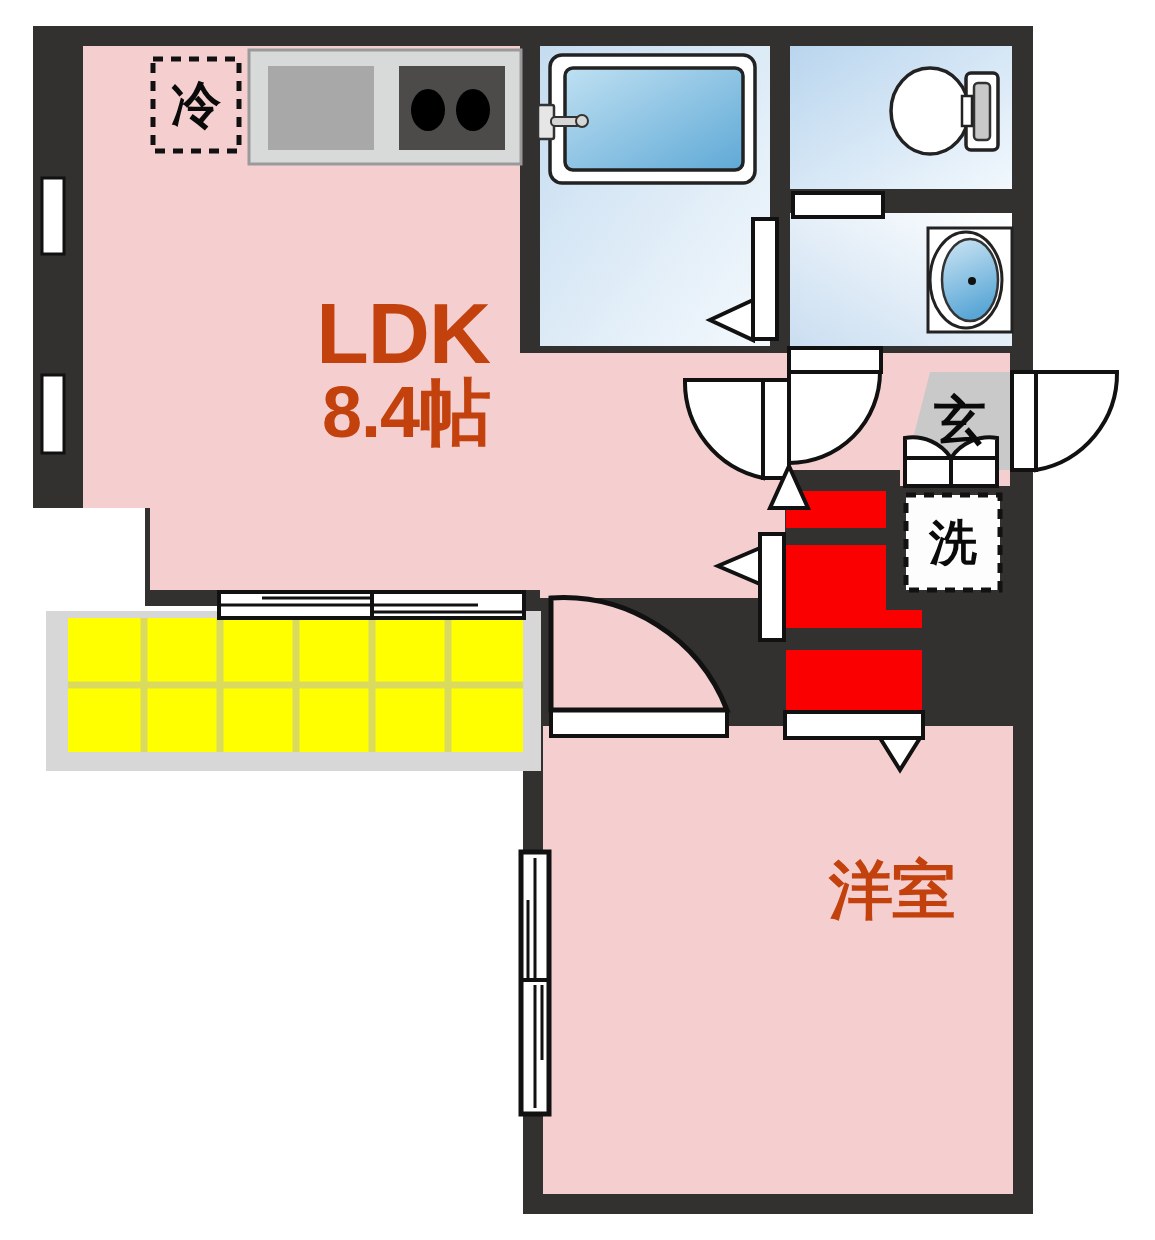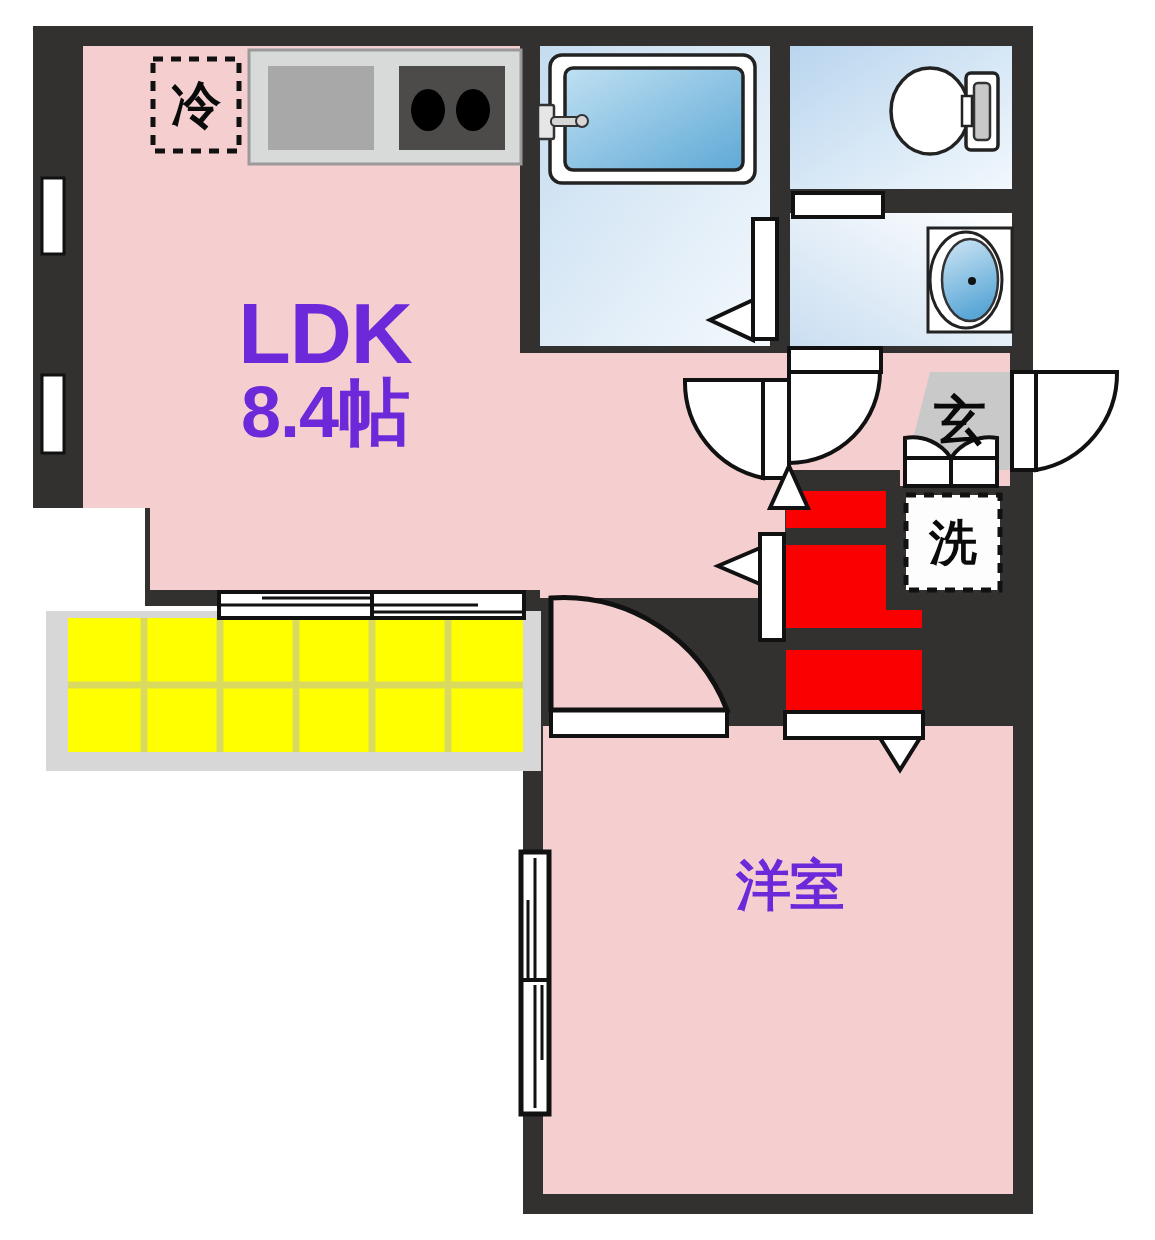--- a/index.html
+++ b/index.html
@@ -12,30 +12,30 @@
   #plan {
     position: relative;
     width: 1155px;
     height: 1240px;
     background: #ffffff;
     overflow: hidden;
   }
   #plan svg { display: block; }
   .room-label {
     position: absolute;
-    text-align: center;
-    color: #6d28d9;
+    text-align: right;
+    color: #c2410c;
     font-weight: bold;
     line-height: 1.0;
     white-space: nowrap;
     user-select: none;
   }
   .label-ldk { font-size: 86px; letter-spacing: -1px; }
   .label-ldk .sz { font-size: 72px; }
-  .label-yoshitsu { font-size: 55px; letter-spacing: -1px; }
+  .label-yoshitsu { font-size: 64px; letter-spacing: -1px; }
   .kanji-box {
     position: absolute;
     display: flex;
     align-items: center;
     justify-content: center;
     font-weight: bold;
     color: #0a0a0a;
   }
 </style>
 </head>

